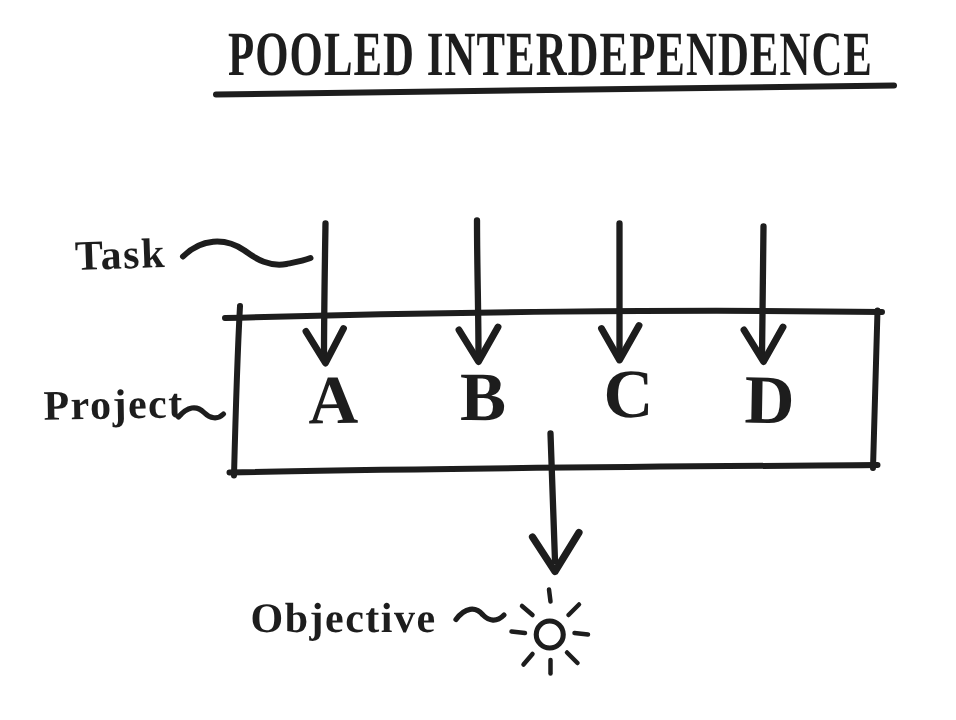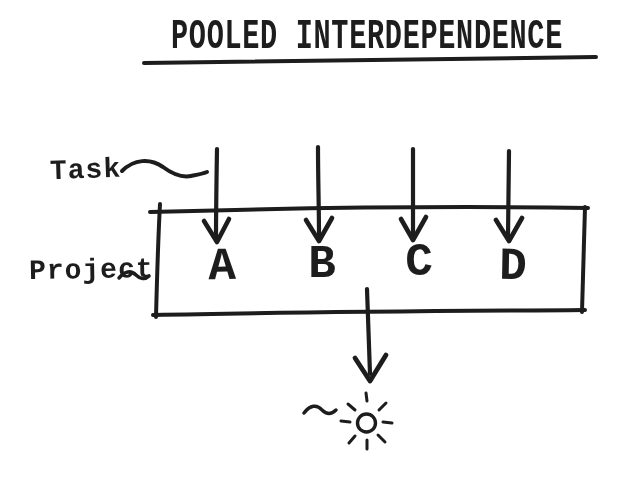--- a/index.html
+++ b/index.html
@@ -2,21 +2,21 @@
 <html><head>
 <meta charset="utf-8">
 <style>
   html, body { margin: 0; padding: 0; background: #ffffff; }
   .canvas {
     position: relative;
     width: 637px;
     height: 480px;
     background: #ffffff;
     overflow: hidden;
-    font-family: Liberation Mono, monospace;
+    font-family: Liberation Serif, serif;
     color: #1d1d1d;
   }
   svg.strokes {
     position: absolute;
     left: 0; top: 0;
     width: 637px; height: 480px;
   }
   svg.strokes path, svg.strokes circle {
     fill: none;
     stroke: #1d1d1d;
@@ -114,19 +114,20 @@
       <path d="M355,410 L348,404" stroke-width="3"></path>
     </g>
   </svg>
 
   <div class="title">POOLED INTERDEPENDENCE</div>
 
   <div class="hand-label label-task">Task</div>
 
   <div class="hand-label label-project">Project</div>
 
+  <div class="hand-label label-objective">Objective</div>
 
   <div class="box-letter letter-a">A</div>
   <div class="box-letter letter-b">B</div>
   <div class="box-letter letter-c">C</div>
   <div class="box-letter letter-d">D</div>
 
 </div>
 
 </body></html>

